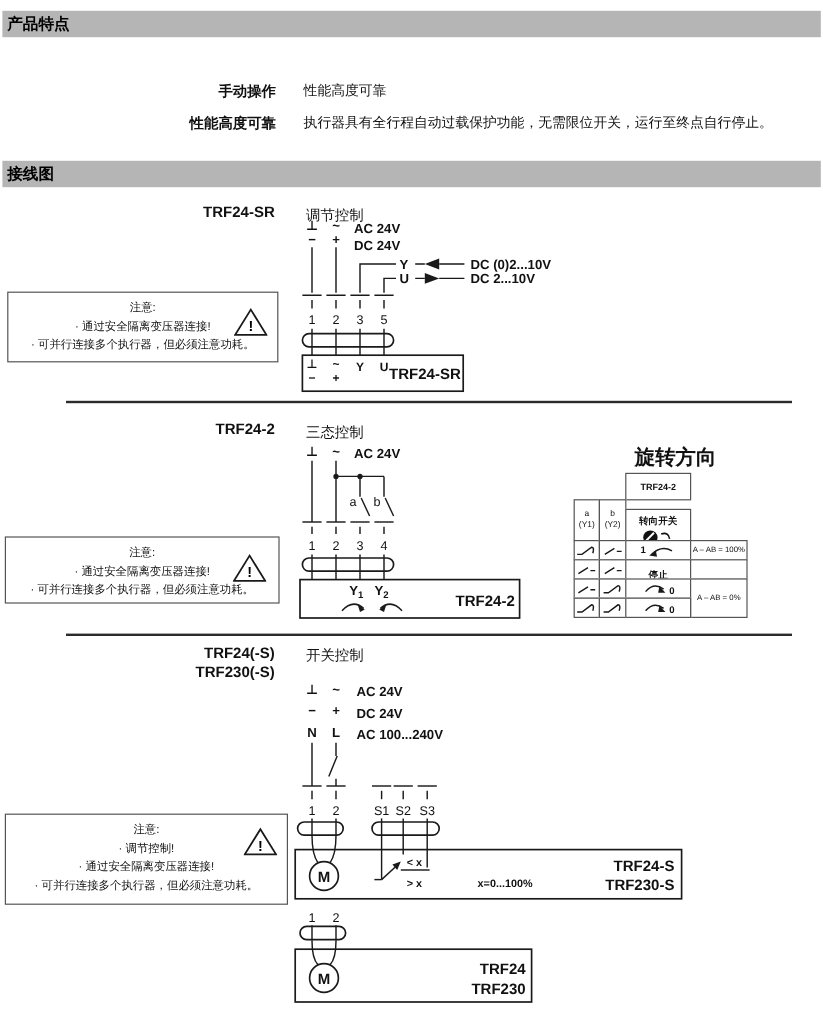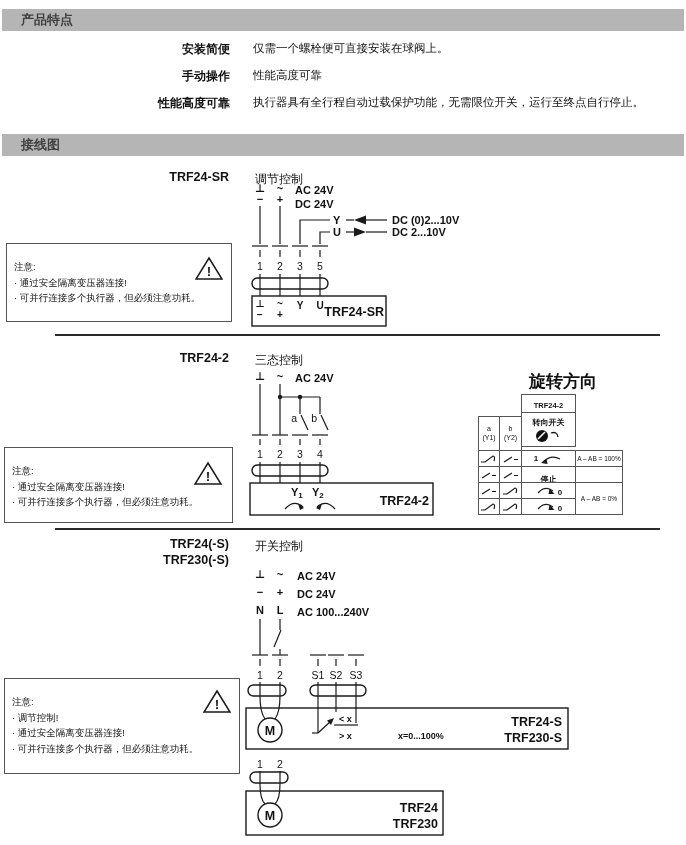--- a/index.html
+++ b/index.html
@@ -1,25 +1,25 @@
 <!DOCTYPE html>
 <html><head>
 <meta charset="utf-8">
 <style>
   html,body{margin:0;padding:0;background:#fff;}
   .page{position:relative;width:686px;height:845px;background:#fff;overflow:hidden;
         font-family:"Liberation Sans","DejaVu Sans",sans-serif;color:#111;}
   .bar{position:absolute;left:2px;right:2px;height:22px;background:#b5b5b5;}
-  .bar span{display:block;padding-left:19px;line-height:22px;font-size:13px;font-weight:bold;color:#404040;}
+  .bar span{display:block;padding-left:4px;line-height:22px;font-size:13px;font-weight:bold;color:#000000;}
   .flabel{position:absolute;left:0;width:230px;text-align:right;font-weight:bold;font-size:12px;}
   .fdesc{position:absolute;left:253px;width:425px;font-size:11.5px;}
   .mlabel{position:absolute;left:0;width:229px;text-align:right;font-weight:bold;font-size:12.5px;}
   .mode{position:absolute;left:255px;font-size:12px;}
   .sep{position:absolute;left:55px;width:605px;height:2px;background:#2b2b2b;}
-  .note{position:absolute;border:1px solid #555;background:#fff;padding:15px 7px;font-size:9.5px;line-height:1.6;}
+  .note{position:absolute;border:1px solid #555;background:#fff;padding:5px 7px;font-size:9.5px;line-height:1.6;text-align:center;}
   .note .nt{margin-bottom:1px;}
   .warn{position:absolute;}
   .diag{position:absolute;}
   .diag text{fill:#111;}
   .b11{font:bold 11px "Liberation Sans","DejaVu Sans",sans-serif;}
   .b10{font:bold 10px "Liberation Sans","DejaVu Sans",sans-serif;}
   .b12{font:bold 12.5px "Liberation Sans","DejaVu Sans",sans-serif;}
   .b9{font:bold 9px "Liberation Sans","DejaVu Sans",sans-serif;}
   .n10{font:10.5px "Liberation Sans","DejaVu Sans",sans-serif;}
   .sub{font:bold 8px "Liberation Sans","DejaVu Sans",sans-serif;}
@@ -39,22 +39,20 @@
 </style>
 </head>
 <body>
 
 <div class="page">
 
   <div class="bar" style="top:9px">
     <span>产品特点</span>
   </div>
 
-  <div class="flabel" style="top:41px">安装简便</div>
-  <div class="fdesc" style="top:41px">仅需一个螺栓便可直接安装在球阀上。</div>
   <div class="flabel" style="top:68px">手动操作</div>
   <div class="fdesc" style="top:68px">性能高度可靠</div>
   <div class="flabel" style="top:95px">性能高度可靠</div>
   <div class="fdesc" style="top:95px">执行器具有全行程自动过载保护功能，无需限位开关，运行至终点自行停止。</div>
 
   <div class="bar" style="top:134px">
     <span>接线图</span>
   </div>
 
   <div class="mlabel" style="top:170px">TRF24-SR</div>
@@ -183,21 +181,21 @@
 
   <div class="rtab">
     <div class="rtitle">旋转方向</div>
     <div class="cell" style="left:43px;top:24px;width:55px;height:23px;font-size:7.5px;font-weight:bold">TRF24-2</div>
     <div class="cell hsmall" style="left:0;top:46px;width:22px;height:35px">
       <div><span>a</span><br><span>(Y1)</span></div>
     </div>
     <div class="cell hsmall" style="left:21px;top:46px;width:23px;height:35px">
       <div><span>b</span><br><span>(Y2)</span></div>
     </div>
-    <div class="cell khead" style="left:43px;top:42px;width:55px;height:35px">
+    <div class="cell khead" style="left:43px;top:54px;width:55px;height:35px">
       <span>转向开关</span>
       <svg width="30" height="14">
         <circle cx="8" cy="7" r="6" fill="#111"></circle>
         <line x1="4" y1="10" x2="11" y2="3" stroke="#fff" stroke-width="1.6"></line>
         <path d="M17,4 Q23,2 24,8" stroke="#111" stroke-width="1.3" fill="none"></path>
       </svg>
     </div>
 
     <div class="cell" style="left:0;top:80px;width:22px;height:17px">
       <svg width="18" height="11">

